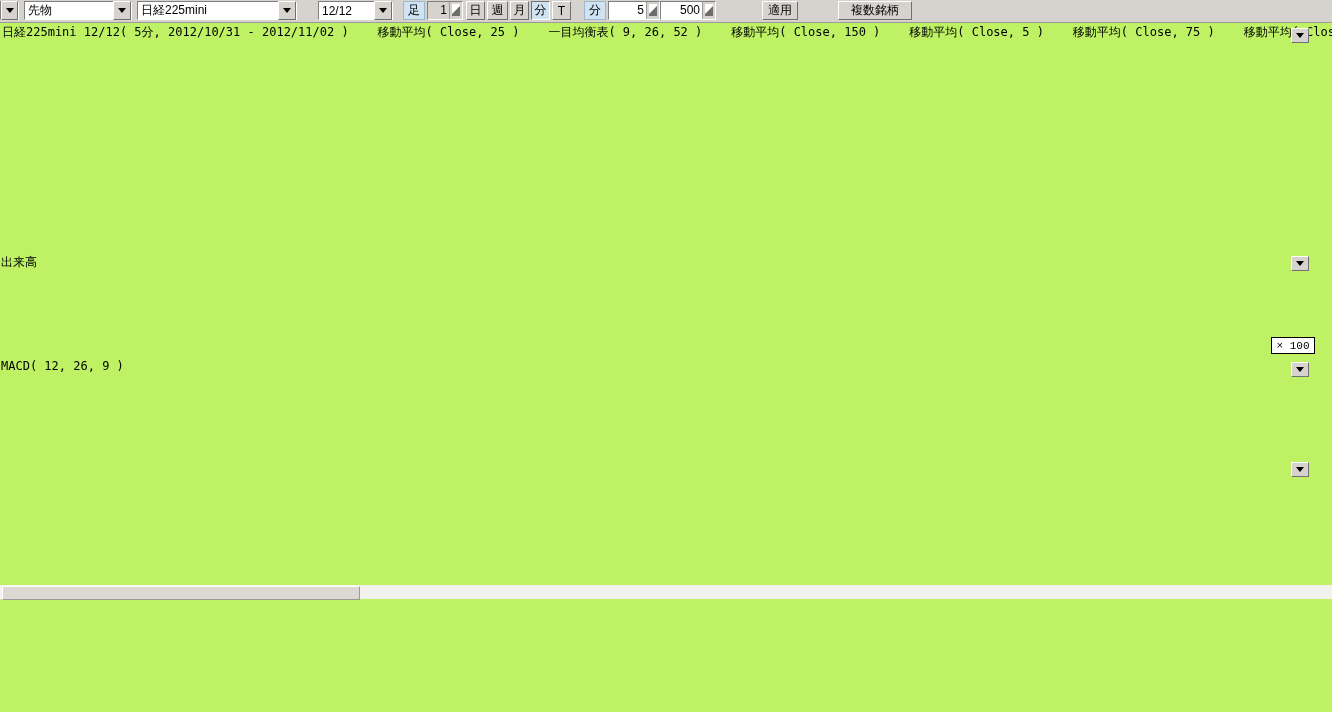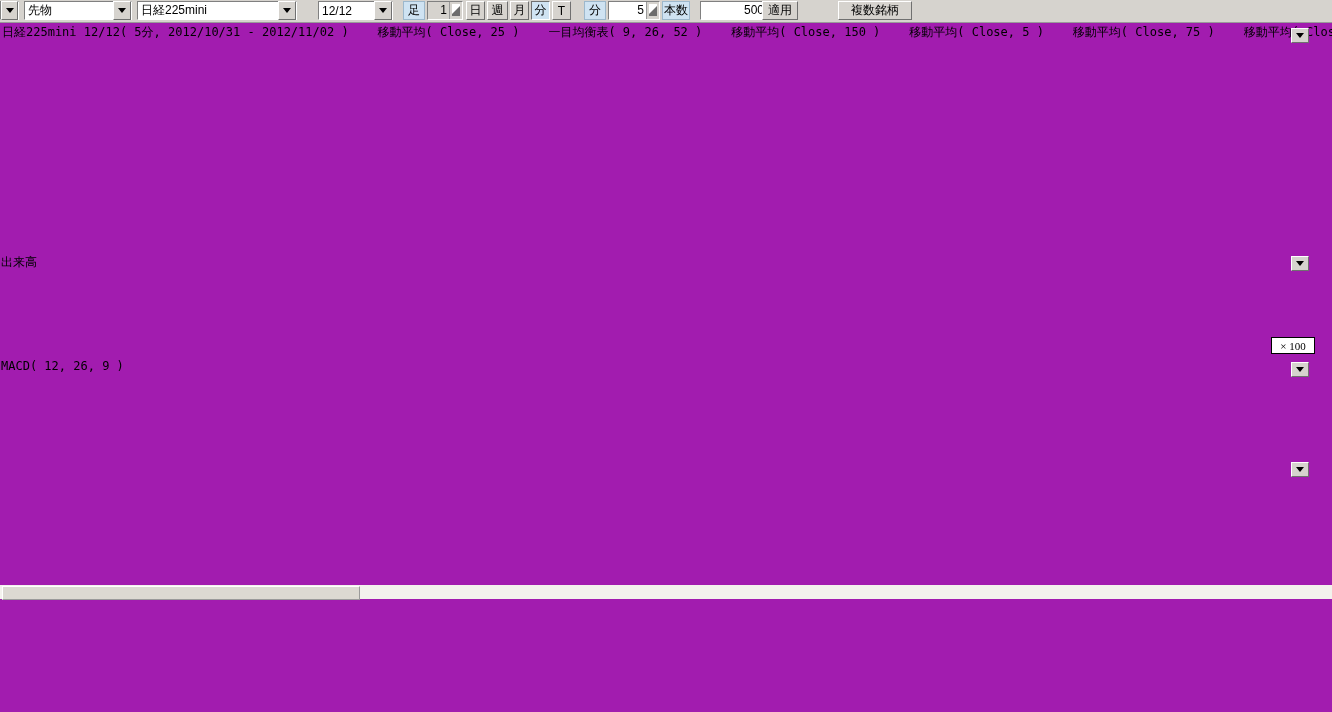--- a/index.html
+++ b/index.html
@@ -1,16 +1,16 @@
 <!DOCTYPE html>
 <html><head>
 <meta charset="utf-8">
 <style>
   html,body{margin:0;padding:0;background:#fff;}
-  #app{position:relative;width:1332px;height:712px;background:#a21caf;overflow:hidden;
+  #app{position:relative;width:1332px;height:712px;background:#bef264;overflow:hidden;
        font-family:"Liberation Sans",sans-serif;font-size:12px;color:#000;}
   
   #toolbar{position:absolute;left:0;top:0;width:1332px;height:22px;background:#d6d3ce;
            border-bottom:1px solid #9a9a9a;}
   .tb{position:absolute;top:1px;height:19px;box-sizing:border-box;font-size:12px;}
   .combo{background:#fff;border:1px solid;border-color:#808080 #fff #fff #808080;display:flex;align-items:center;}
   .combo .val{flex:1;padding:0 3px;white-space:nowrap;overflow:hidden;}
   .combo .arrowbtn{width:16px;height:100%;background:#d6d3ce;border:1px solid;
         border-color:#fff #707070 #707070 #fff;display:flex;align-items:center;justify-content:center;}
   .tri-down{width:0;height:0;border-left:4px solid transparent;border-right:4px solid transparent;border-top:5px solid #000;}
@@ -23,21 +23,21 @@
   .spinbox .num{flex:1;text-align:right;padding:1px 2px 0 2px;}
   .spinner{width:12px;background:#d6d3ce;border-left:1px solid #9a9a9a;position:relative;}
   .spinner::after{content:"";position:absolute;left:2px;top:2px;width:8px;height:12px;
        background:linear-gradient(135deg,#ffffff 48%,#6d6d6d 52%);}
   
   .legend{position:absolute;left:2px;white-space:pre;font-size:12px;
           font-family:"DejaVu Sans Mono","Liberation Sans",monospace;letter-spacing:0px;}
   
   .plabel{position:absolute;font-size:12px;font-family:"DejaVu Sans Mono","Liberation Sans",monospace;background:rgba(255,255,255,.0);}
   #mult{position:absolute;left:1271px;top:337px;width:42px;height:15px;border:1px solid #000;background:#fff;
-        font-size:11px;font-family:Liberation Serif, serif;display:flex;align-items:center;justify-content:center;}
+        font-size:11px;font-family:Liberation Mono, monospace;display:flex;align-items:center;justify-content:center;}
   .ddbtn{position:absolute;left:1291px;width:16px;height:13px;background:#d6d3ce;border:1px solid;
         border-color:#fff #707070 #707070 #fff;display:flex;align-items:center;justify-content:center;}
   .ddbtn .tri-down{border-left-width:4px;border-right-width:4px;border-top-width:5px;}
   
   #hscroll{position:absolute;left:0;top:585px;width:1332px;height:14px;background:#f3f2ed;}
   #hthumb{position:absolute;left:2px;top:1px;width:356px;height:12px;background:#dcd9d2;
           border:1px solid;border-color:#fff #9a9a9a #9a9a9a #fff;}
   svg text{font-family:"DejaVu Sans Mono",monospace;}
 </style>
 </head>
@@ -78,21 +78,21 @@
     <div class="tb btn3d" style="left:487px;width:21px">週</div>
     <div class="tb btn3d" style="left:510px;width:19px">月</div>
     <div class="tb btn3d pressed" style="left:531px;width:19px">分</div>
     <div class="tb btn3d" style="left:552px;width:19px">T</div>
     <div class="tb flatlabel" style="left:584px;width:22px">分</div>
     <div class="tb spinbox" style="left:608px;width:52px">
       <div class="num">5</div>
       <div class="spinner"></div>
     </div>
     <div class="tb flatlabel" style="left:662px;width:28px">本数</div>
-    <div class="tb spinbox" style="left:700px;width:80px">
+    <div class="tb spinbox" style="left:660px;width:56px">
       <div class="num">500</div>
       <div class="spinner"></div>
     </div>
     <div class="tb btn3d" style="left:762px;width:36px">適用</div>
     <div class="tb btn3d" style="left:838px;width:74px">複数銘柄</div>
   </div>
 
   <div class="legend" style="top:24px">日経225mini 12/12( 5分, 2012/10/31 - 2012/11/02 )    移動平均( Close, 25 )    一目均衡表( 9, 26, 52 )    移動平均( Close, 150 )    移動平均( Close, 5 )    移動平均( Close, 75 )    移動平均( Close, 75 )</div>
 
   <svg id="chart" width="1332" height="712" style="position:absolute;left:0;top:0;z-index:-1">

